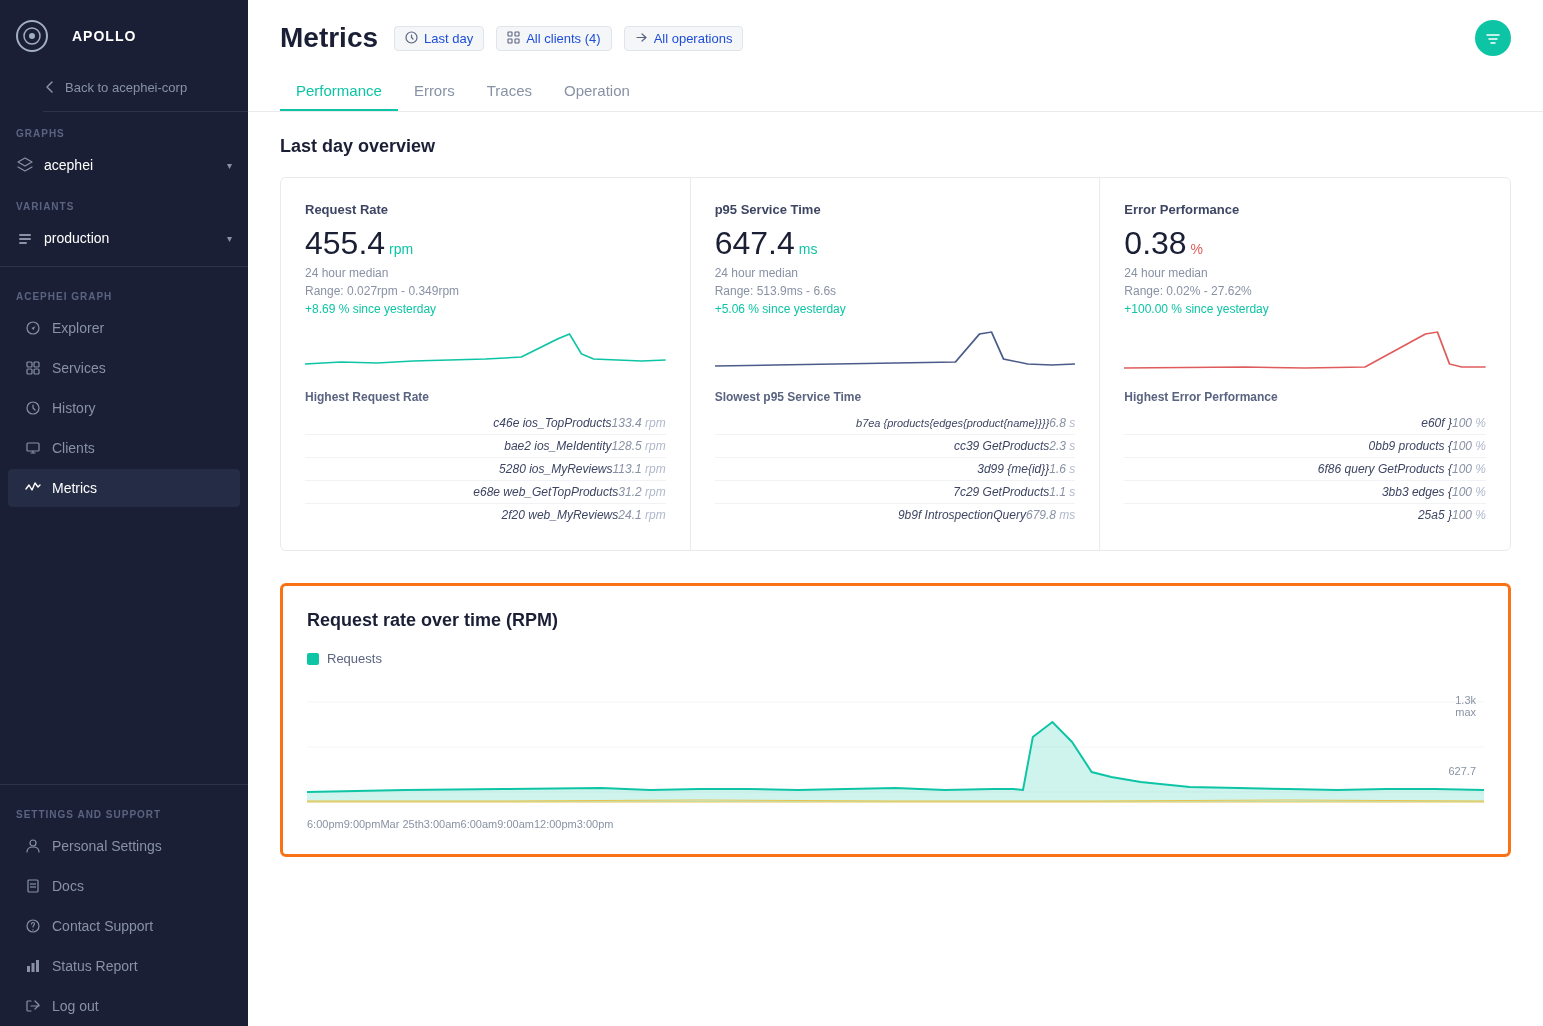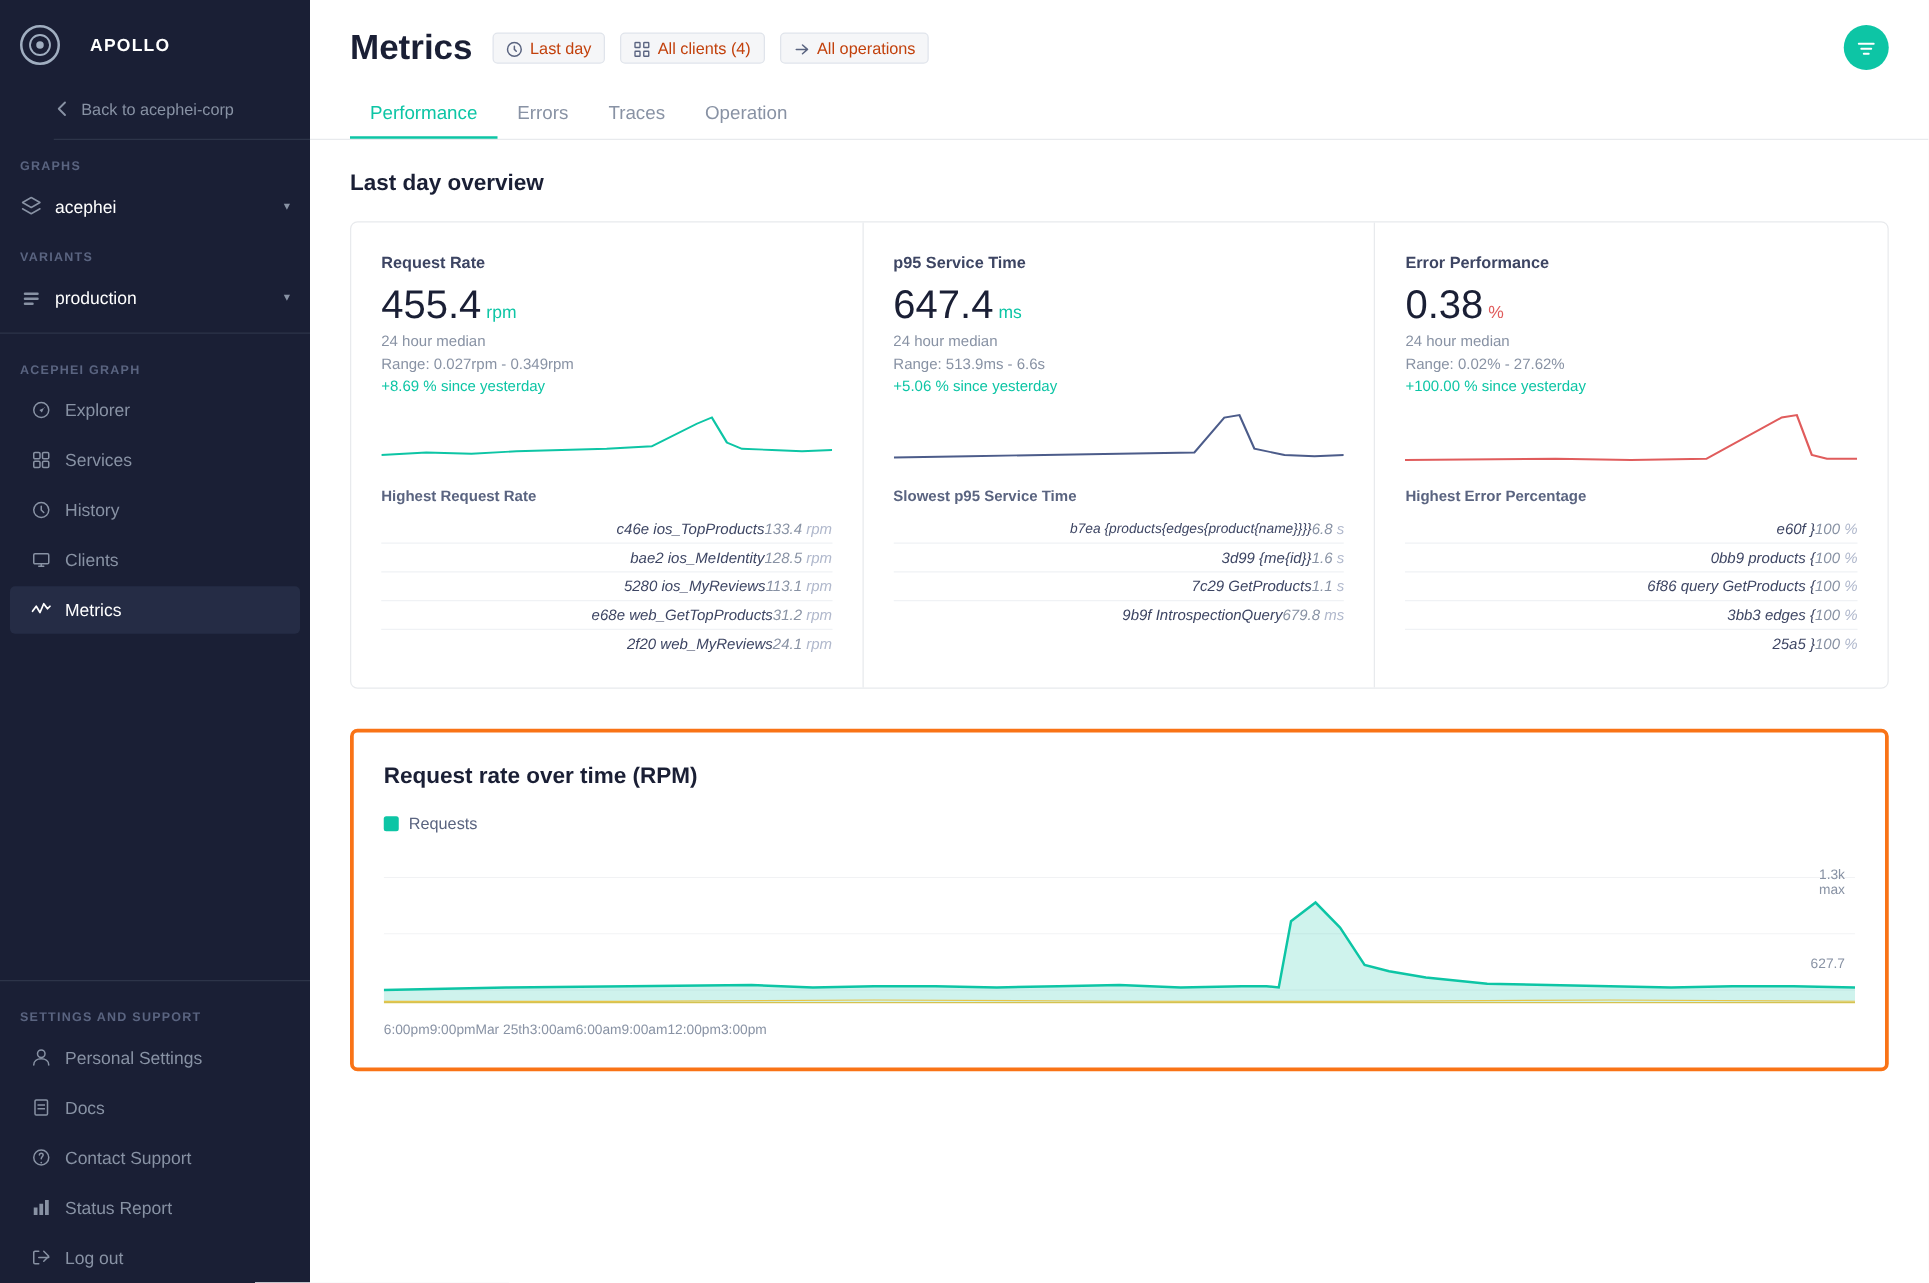--- a/index.html
+++ b/index.html
@@ -76,22 +76,22 @@
       border-bottom: 1px solid #e8eaed;
     }
     .header-top {
       display: flex; align-items: center; gap: 16px; margin-bottom: 16px;
     }
     .page-title { font-size: 28px; font-weight: 700; color: #1a1f35; }
     .header-badges {
       display: flex; align-items: center; gap: 12px;
     }
     .badge {
-      display: flex; align-items: flex-end; gap: 6px;
-      font-size: 13px; color: #c2410c;
+      display: flex; align-items: flex-start; gap: 6px;
+      font-size: 13px; color: #1d4ed8;
       background: #f5f6f8; border: 1px solid #e0e4eb; border-radius: 4px;
       padding: 4px 10px;
     }
     .filter-btn {
       margin-left: auto;
       width: 36px; height: 36px;
       border-radius: 50%; background: #0dc5a5;
       display: flex; align-items: center; justify-content: center;
       cursor: pointer; color: #fff; font-size: 14px;
     }
@@ -408,20 +408,24 @@
             <polyline points="0,42 50,41 100,40 150,39 200,38 220,10 230,8 240,35 260,40 280,41 300,40" fill="none" stroke="#4c5c8a" stroke-width="1.5"></polyline>
           </svg>
         </div>
         <div class="metric-table">
           <div class="metric-table-title">Slowest p95 Service Time</div>
           <div class="metric-table-row">
             <span style="font-size:11px">b7ea {products{edges{product{name}}}}</span>
             <span class="metric-table-val">6.8 <span style="color:#b0b8cc">s</span></span>
           </div>
           <div class="metric-table-row">
+            <span>cc39 GetProducts</span>
+            <span class="metric-table-val">2.3 <span style="color:#b0b8cc">s</span></span>
+          </div>
+          <div class="metric-table-row">
             <span>3d99 {me{id}}</span>
             <span class="metric-table-val">1.6 <span style="color:#b0b8cc">s</span></span>
           </div>
           <div class="metric-table-row">
             <span>7c29 GetProducts</span>
             <span class="metric-table-val">1.1 <span style="color:#b0b8cc">s</span></span>
           </div>
           <div class="metric-table-row">
             <span>9b9f IntrospectionQuery</span>
             <span class="metric-table-val">679.8 <span style="color:#b0b8cc">ms</span></span>
@@ -437,21 +441,21 @@
         </div>
         <div class="metric-sub">24 hour median</div>
         <div class="metric-sub">Range: 0.02% - 27.62%</div>
         <div class="metric-sub" style="color:#0dc5a5">+100.00 % since yesterday</div>
         <div class="metric-chart">
           <svg width="100%" height="50" viewBox="0 0 300 50" preserveAspectRatio="none">
             <polyline points="0,44 100,43 150,44 200,43 250,10 260,8 270,40 280,43 300,43" fill="none" stroke="#e05c5c" stroke-width="1.5"></polyline>
           </svg>
         </div>
         <div class="metric-table">
-          <div class="metric-table-title">Highest Error Percentage</div>
+          <div class="metric-table-title">Highest Error Performance</div>
           <div class="metric-table-row">
             <span>e60f }</span>
             <span class="metric-table-val">100 <span style="color:#b0b8cc">%</span></span>
           </div>
           <div class="metric-table-row">
             <span>0bb9 products {</span>
             <span class="metric-table-val">100 <span style="color:#b0b8cc">%</span></span>
           </div>
           <div class="metric-table-row">
             <span>6f86 query GetProducts {</span>

